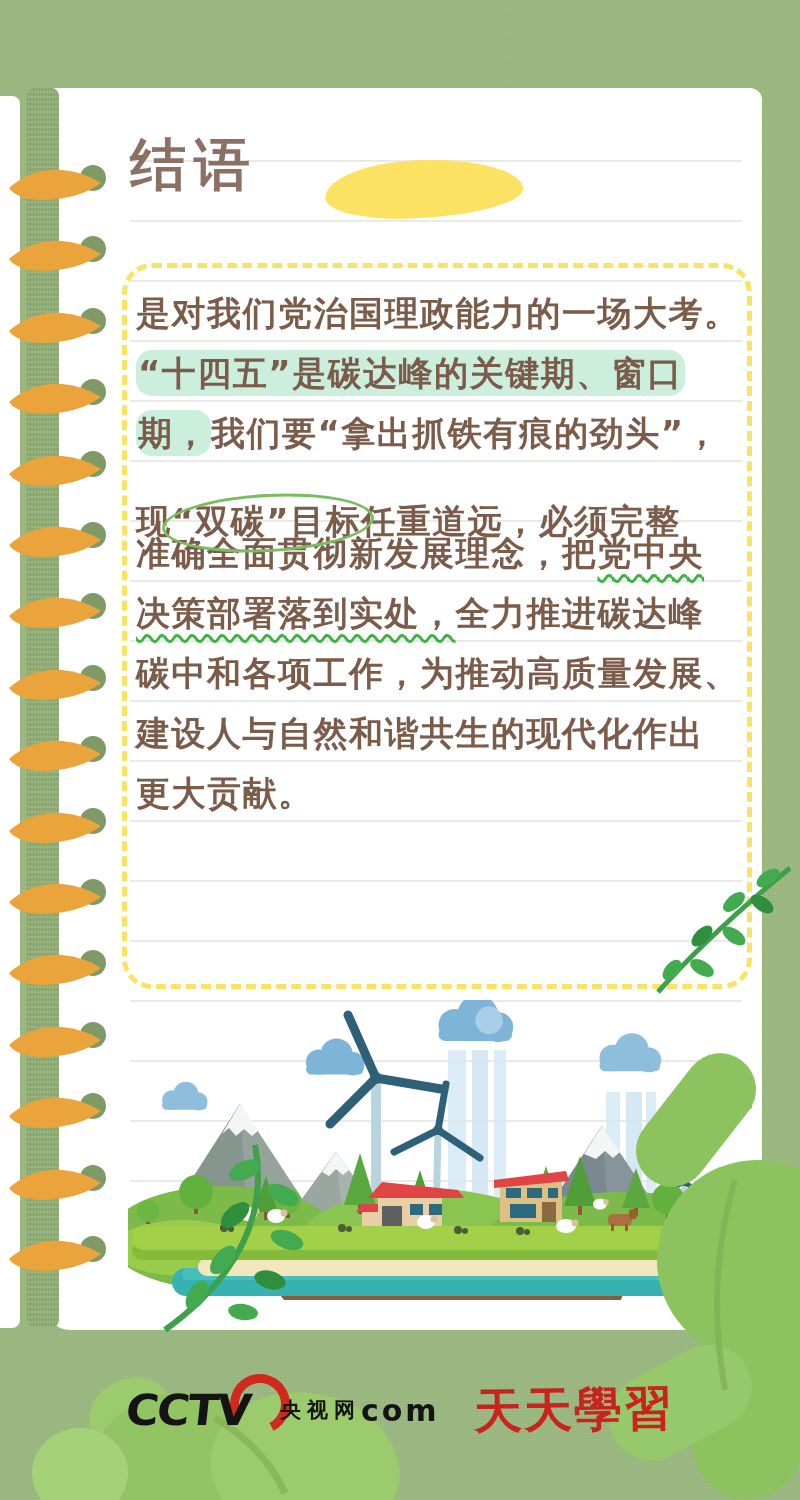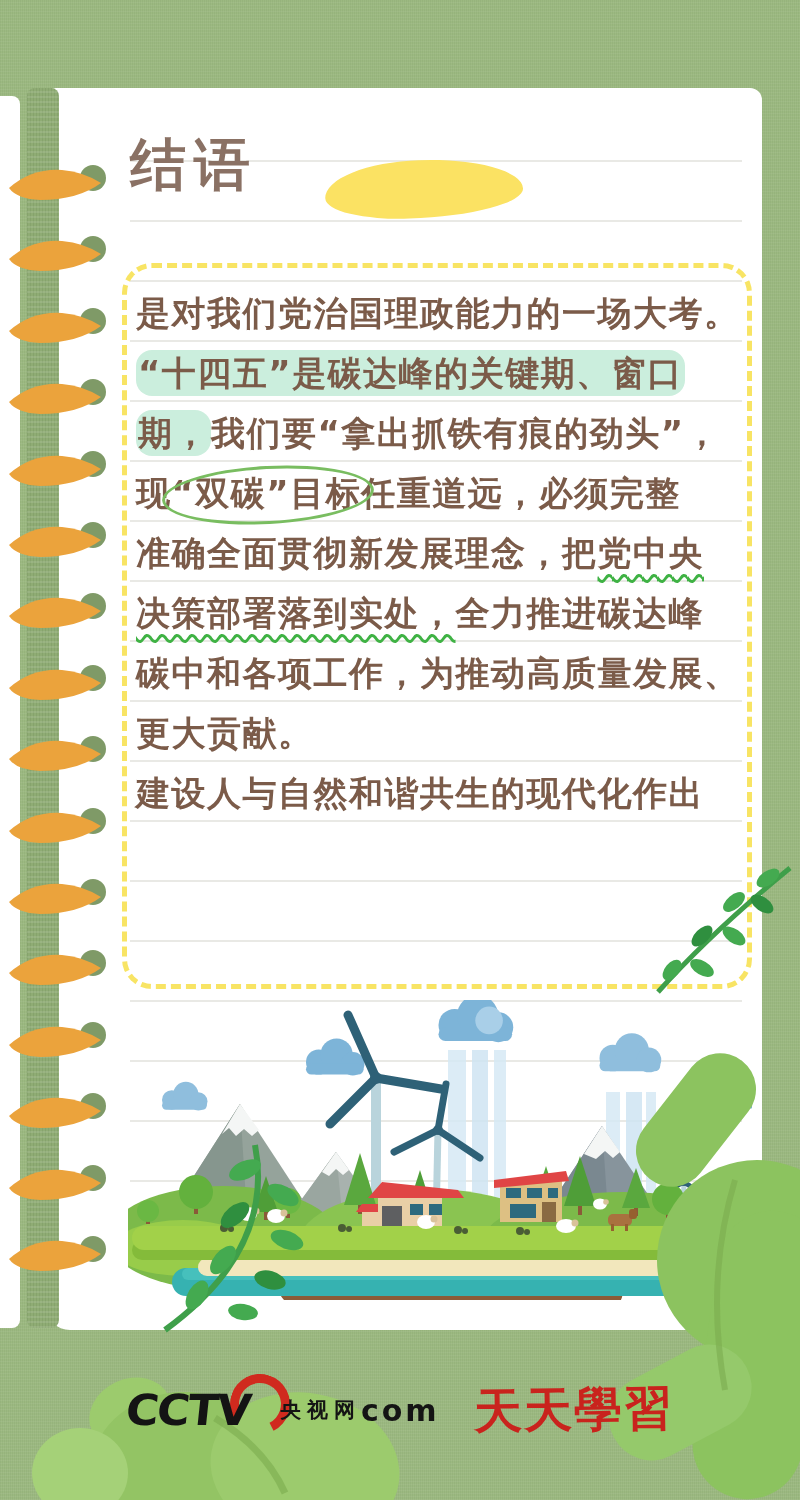--- a/index.html
+++ b/index.html
@@ -33,21 +33,21 @@
     border:5px dashed #f8e464;border-radius:30px;}
   
   .body-lines{position:absolute;left:136px;top:283px;width:606px;}
   .bodyline{height:60px;line-height:60px;font-size:34px;letter-spacing:1.5px;
     color:#7b5b49;font-weight:600;white-space:nowrap;}
   .bodyline.indent{padding-left:64px;}
   .seg-pink{background:#f8cfe6;border-radius:16px;padding:3px 2px;}
   .seg-mint{background:#cbeedd;border-radius:16px;padding:3px 2px;}
   .seg-wavy{text-decoration:underline;text-decoration-style:wavy;text-decoration-color:#3fb244;
     text-decoration-thickness:3px;text-underline-offset:9px;margin-top:15px;}
-  .seg-circle{position:relative;display:inline-block;}
+  .seg-circle{position:relative;display:inline-block;margin-top:28px;}
   .seg-circle::after{content:"";position:absolute;left:-10px;right:-12px;top:3px;bottom:-1px;
     border:3px solid #79bd60;border-radius:50%;transform:rotate(-3deg);}
   
   .illus{position:absolute;left:128px;top:1000px;width:624px;height:300px;}
   .cactus-right{position:absolute;left:585px;top:1030px;width:215px;height:470px;}
   .cactus-bl{position:absolute;left:25px;top:1368px;width:390px;height:132px;}
   .sprig-left{position:absolute;left:95px;top:1140px;width:230px;height:200px;}
   .sprig-right{position:absolute;left:650px;top:860px;width:150px;height:140px;}
   
   .footer{position:absolute;left:0;top:1378px;width:800px;display:flex;justify-content:center;
@@ -165,22 +165,22 @@
 
   <div class="quote-box"></div>
   <div class="body-lines">
       <div class="bodyline"><span class="seg-plain">是对我们党治国理政能力的一场大考。</span></div>
       <div class="bodyline"><span class="seg-mint">“十四五”是碳达峰的关键期、窗口</span></div>
       <div class="bodyline"><span class="seg-mint">期，</span><span class="seg-plain">我们要“拿出抓铁有痕的劲头”，</span></div>
       <div class="bodyline"><span class="seg-plain">现</span><span class="seg-circle">“双碳”目标</span><span class="seg-plain">任重道远，必须完整</span></div>
       <div class="bodyline"><span class="seg-plain">准确全面贯彻新发展理念，把</span><span class="seg-wavy">党中央</span></div>
       <div class="bodyline"><span class="seg-wavy">决策部署落到实处，</span><span class="seg-plain">全力推进碳达峰</span></div>
       <div class="bodyline"><span class="seg-plain">碳中和各项工作，为推动高质量发展、</span></div>
+      <div class="bodyline"><span class="seg-plain">建设人与自然和谐共生的现代化作出</span></div>
       <div class="bodyline"><span class="seg-plain">更大贡献。</span></div>
-      <div class="bodyline"><span class="seg-plain">建设人与自然和谐共生的现代化作出</span></div>
     </div>
 
   <svg class="illus" viewBox="0 0 624 300">
 
     <g opacity="0.85">
       <rect x="320" y="50" width="18" height="168" fill="#d6e9f5"></rect>
       <rect x="344" y="50" width="16" height="176" fill="#cfe5f3"></rect>
       <rect x="366" y="50" width="12" height="156" fill="#d6e9f5"></rect>
       <rect x="478" y="92" width="14" height="112" fill="#d6e9f5"></rect>
       <rect x="498" y="92" width="16" height="118" fill="#cfe5f3"></rect>

